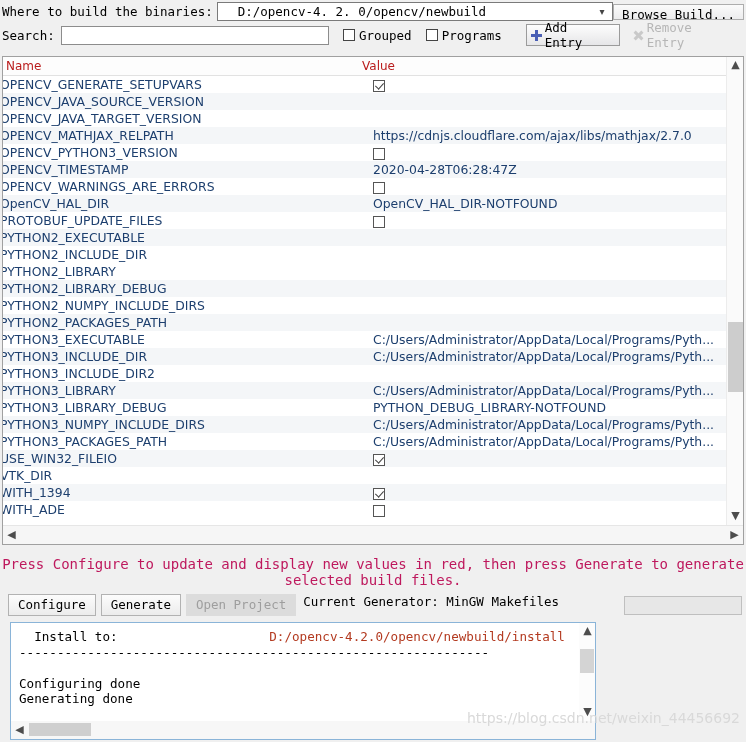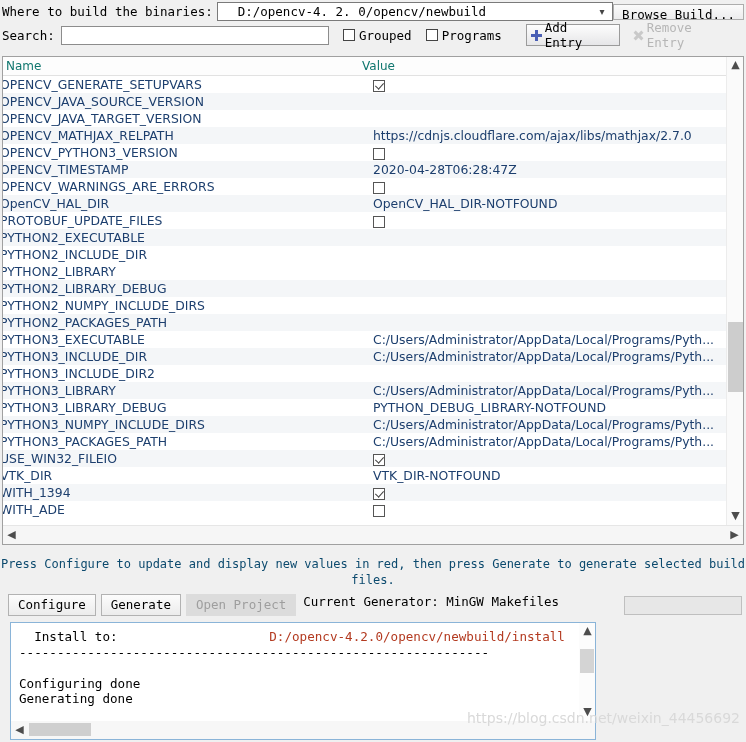--- a/index.html
+++ b/index.html
@@ -191,21 +191,21 @@
   .table-head {
     display: flex;
     height: 19px;
     background: #fdfdfd;
     border-bottom: 1px solid #e2e2e2;
     box-sizing: border-box;
   }
   .th {
     font-family: "DejaVu Sans", sans-serif;
     font-size: 12px;
-    color: #0f766e;
+    color: #b91c1c;
     line-height: 18px;
     padding-left: 3px;
     box-sizing: border-box;
   }
   .th-name { width: 356px; }
   .th-value { flex: 1; }
   .table-body {
     position: relative;
     height: 450px;
     overflow: hidden;
@@ -327,22 +327,22 @@
   }
 
   
   .hint {
     position: absolute;
     left: 0;
     top: 556px;
     width: 746px;
     text-align: center;
     font-family: "DejaVu Sans Mono", monospace;
-    font-size: 12px;
-    color: #0c4a6e;
+    font-size: 14px;
+    color: #be185d;
     line-height: 16px;
   }
 
   
   .row-actions {
     position: absolute;
     left: 0;
     top: 594px;
     width: 746px;
     height: 24px;
@@ -585,21 +585,20 @@
         <div class="trow even">
           <div class="td-name">PYTHON3_PACKAGES_PATH</div>
           <div class="td-value">C:/Users/Administrator/AppData/Local/Programs/Pyth...</div>
         </div>
         <div class="trow odd">
           <div class="td-name">USE_WIN32_FILEIO</div>
           <div class="td-value"><span class="vbox checked"></span></div>
         </div>
         <div class="trow even">
           <div class="td-name">VTK_DIR</div>
-          <div class="td-value">VTK_DIR-NOTFOUND</div>
         </div>
         <div class="trow odd">
           <div class="td-name">WITH_1394</div>
           <div class="td-value"><span class="vbox checked"></span></div>
         </div>
         <div class="trow even">
           <div class="td-name">WITH_ADE</div>
           <div class="td-value"><span class="vbox"></span></div>
         </div>
       </div>

